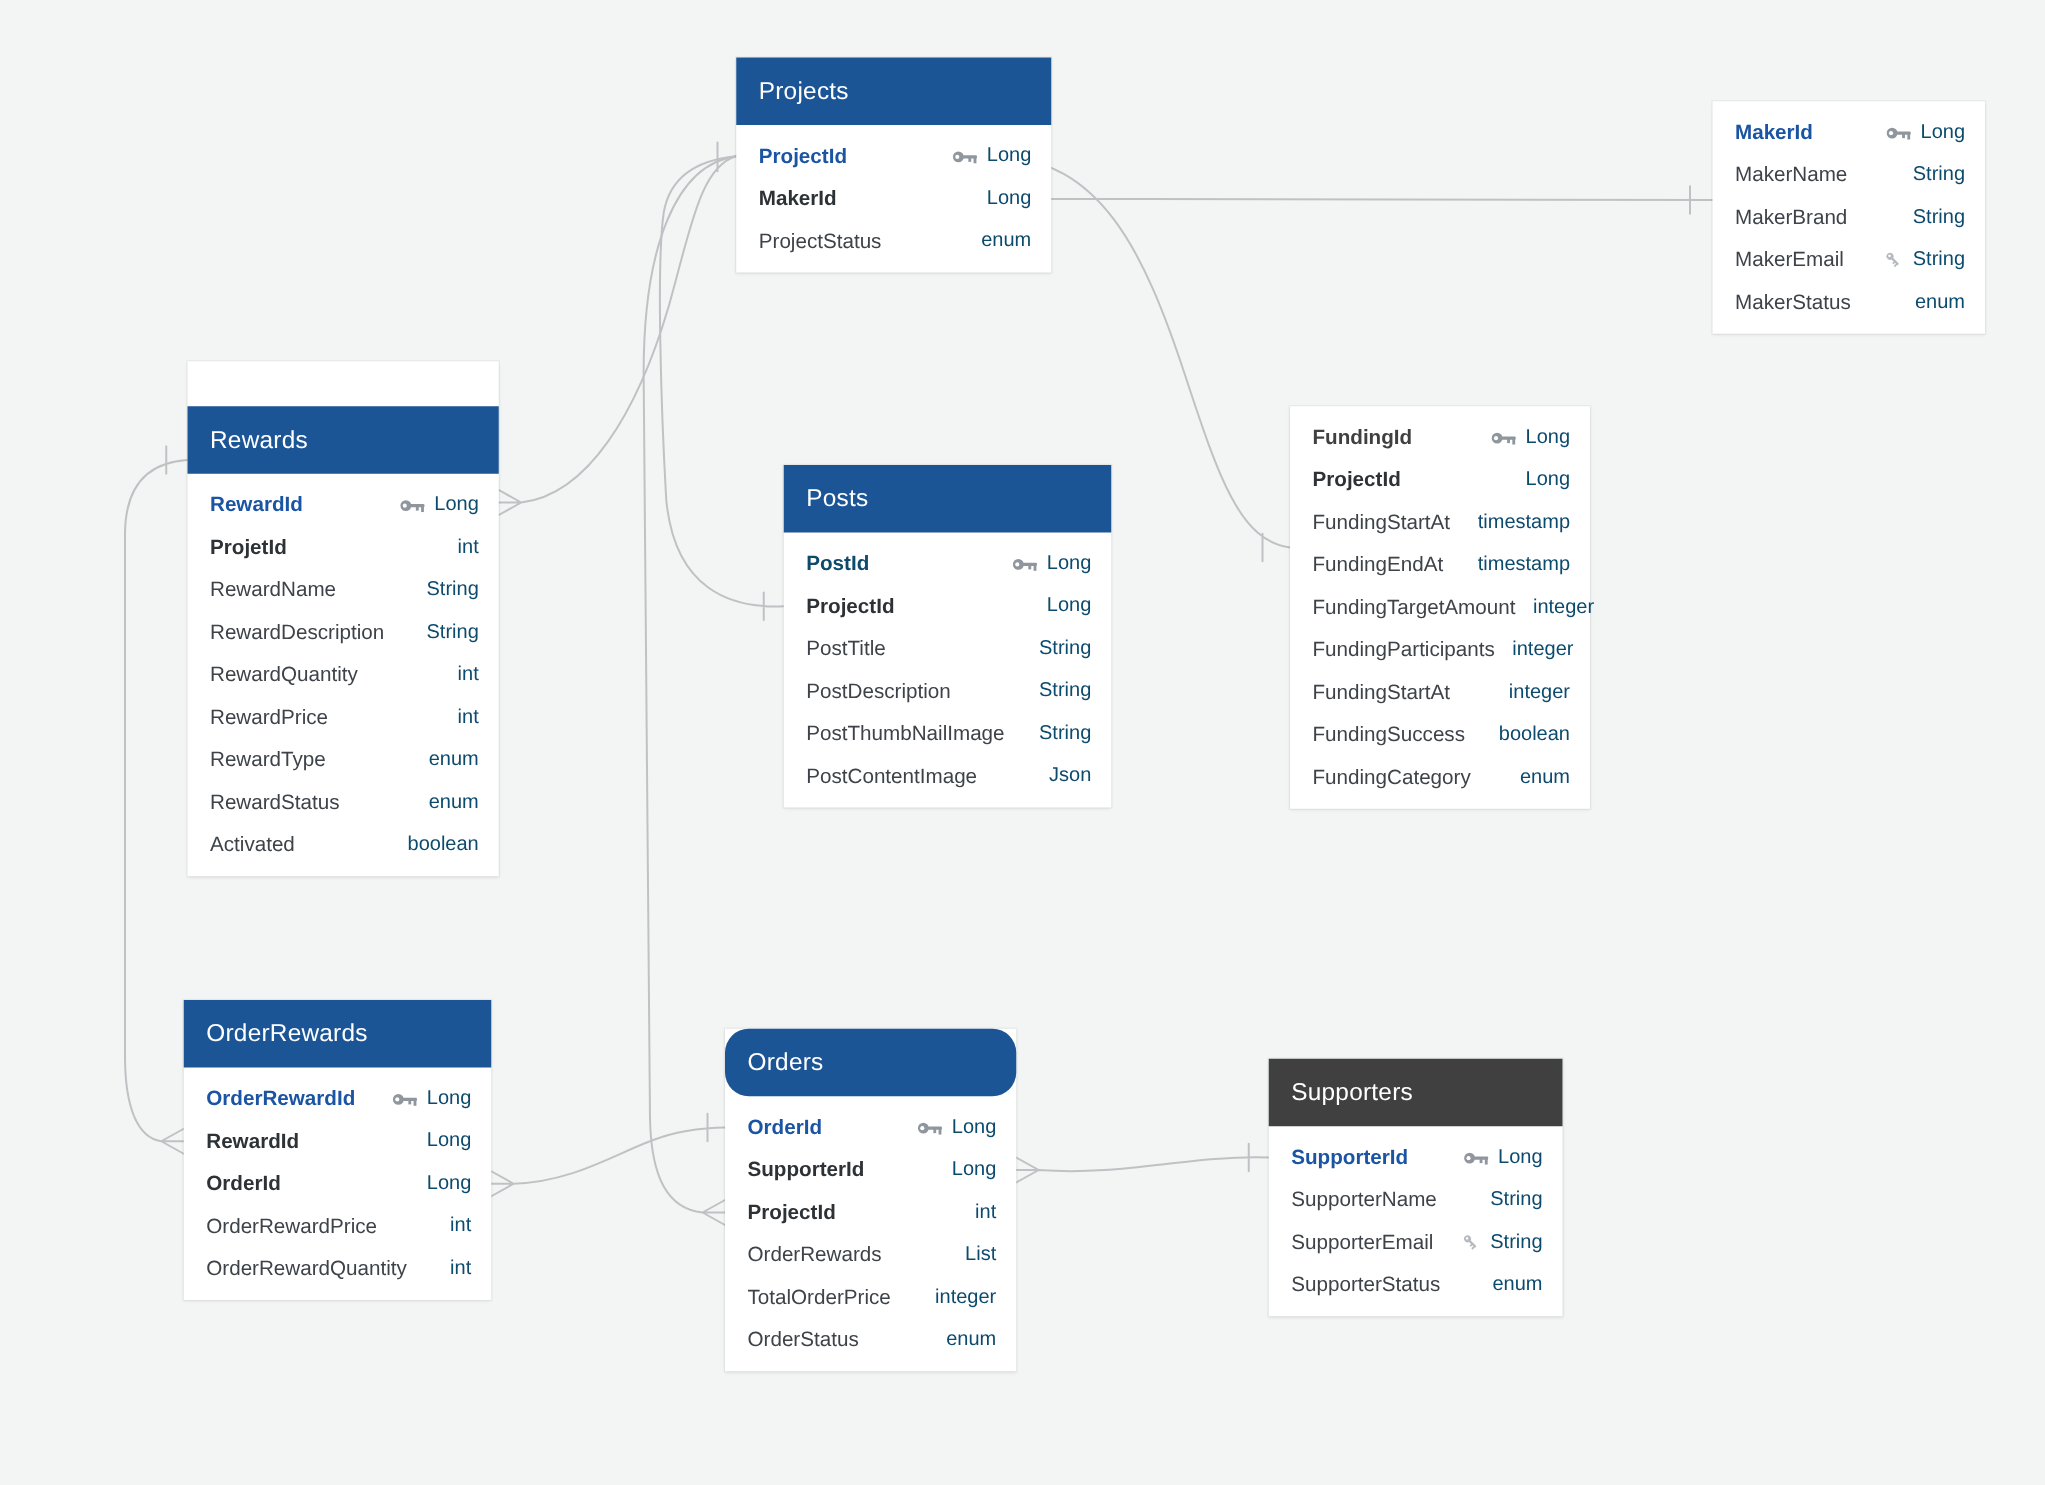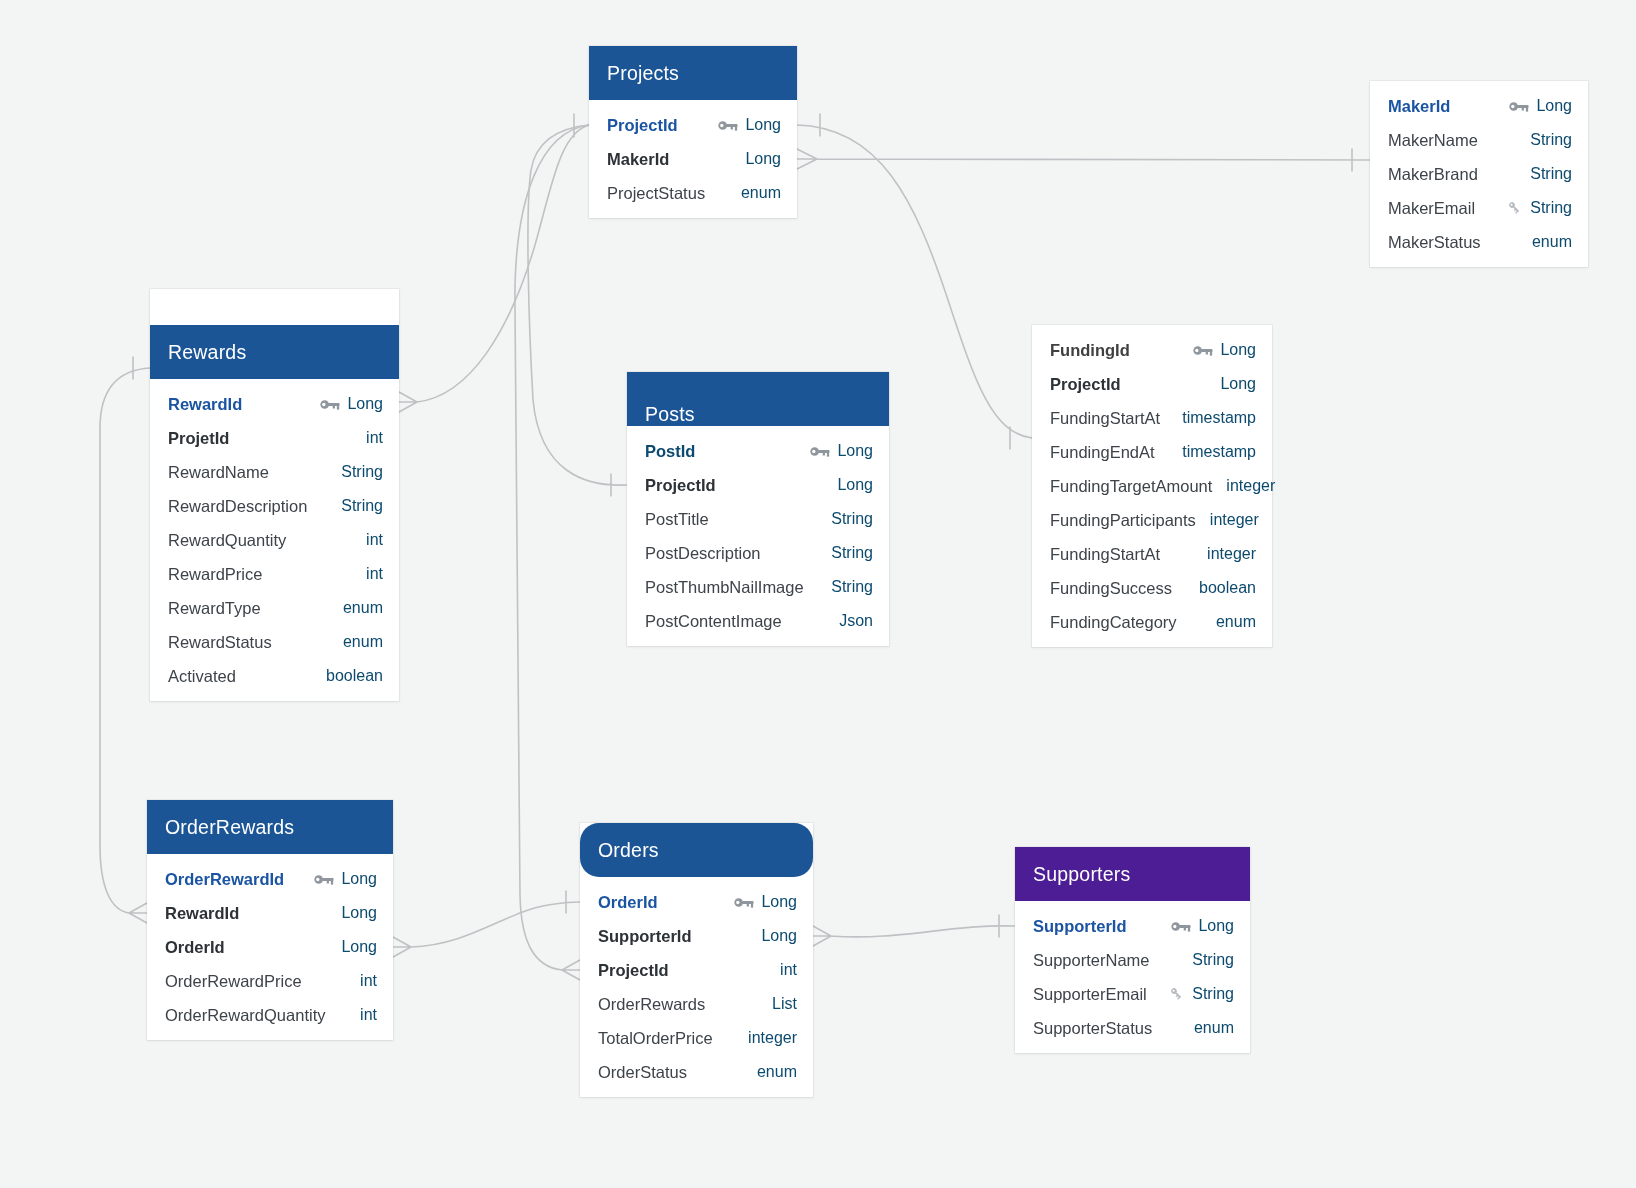--- a/index.html
+++ b/index.html
@@ -70,21 +70,21 @@
       <path d="M817 159 L1370 160 M817 159 L797 149 M817 159 L797 159 M817 159 L797 169 M1352 149 L1352 171" class="relation"></path>
       <path d="M797 125 C880 127 915 200 948 300 C975 382 992 433 1032 438 M820 114 L820 136 M1010 427 L1010 449" class="relation"></path>
       <path d="M417 402 C470 396 510 330 535 245 C552 185 560 133 589 125 M417 402 L399 392 M417 402 L399 402 M417 402 L399 412 M574 114 L574 137" class="relation"></path>
       <path d="M627 485 C585 487 540 472 533 400 C529 330 525 210 531 170 C536 141 558 128 589 125 M611 474 L611 496" class="relation"></path>
       <path d="M562 970 C534 967 521 942 520 895 L515 310 C513 195 542 131 589 125 M562 970 L580 960 M562 970 L580 970 M562 970 L580 980" class="relation"></path>
       <path d="M150 368 C118 370 100 388 100 428 L100 845 C100 886 110 910 129 913 M133 357 L133 379 M129 913 L147 903 M129 913 L147 913 M129 913 L147 923" class="relation"></path>
       <path d="M411 947 C470 945 505 912 548 905 C560 903 568 902 580 902 M411 947 L393 937 M411 947 L393 947 M411 947 L393 957 M566 891 L566 913" class="relation"></path>
       <path d="M831 936 C900 941 950 924 1015 926 M831 936 L813 926 M831 936 L813 936 M831 936 L813 946 M999 915 L999 937" class="relation"></path>
     </svg>
   <div id="tables">
-      <div class="table" style="left: 589px; top: 46px; width: 208px;">
+      <div class="table" style="left: 589px; top: 46px; width: 252px;">
         <div class="thead" style="background: rgb(27, 85, 150);">
           <span>Projects</span>
         </div>
         <div class="tbody">
           <div class="row pk">
             <span class="fname" style="color: rgb(26, 84, 162);">ProjectId</span>
             <span class="spacer"></span>
   <span class="keyicon pkicon">
     <svg width="20" height="13" viewBox="0 0 23 13">
       <circle cx="5.4" cy="6.5" r="5" fill="currentColor"></circle>
@@ -212,21 +212,21 @@
             <span class="ftype">enum</span>
           </div>
           <div class="row">
             <span class="fname">Activated</span>
             <span class="spacer"></span>
             <span class="ftype">boolean</span>
           </div>
         </div>
       </div>
       <div class="table" style="left: 627px; top: 372px; width: 262px;">
-        <div class="thead" style="background: rgb(27, 85, 150); align-items: flex-end;">
+        <div class="thead" style="background: rgb(27, 85, 150);">
           <span>Posts</span>
         </div>
         <div class="tbody">
           <div class="row pk">
             <span class="fname" style="color: #0c4a6e;">PostId</span>
             <span class="spacer"></span>
   <span class="keyicon pkicon">
     <svg width="20" height="13" viewBox="0 0 23 13">
       <circle cx="5.4" cy="6.5" r="5" fill="currentColor"></circle>
       <circle cx="4.4" cy="6.5" r="1.9" fill="#ffffff"></circle>
@@ -403,21 +403,21 @@
             <span class="ftype">integer</span>
           </div>
           <div class="row">
             <span class="fname">OrderStatus</span>
             <span class="spacer"></span>
             <span class="ftype">enum</span>
           </div>
         </div>
       </div>
       <div class="table" style="left: 1015px; top: 847px; width: 235px;">
-        <div class="thead" style="background: #4c1d95;">
+        <div class="thead" style="background: #404040;">
           <span>Supporters</span>
         </div>
         <div class="tbody">
           <div class="row pk">
             <span class="fname" style="color: rgb(26, 84, 162);">SupporterId</span>
             <span class="spacer"></span>
   <span class="keyicon pkicon">
     <svg width="20" height="13" viewBox="0 0 23 13">
       <circle cx="5.4" cy="6.5" r="5" fill="currentColor"></circle>
       <circle cx="4.4" cy="6.5" r="1.9" fill="#ffffff"></circle>

